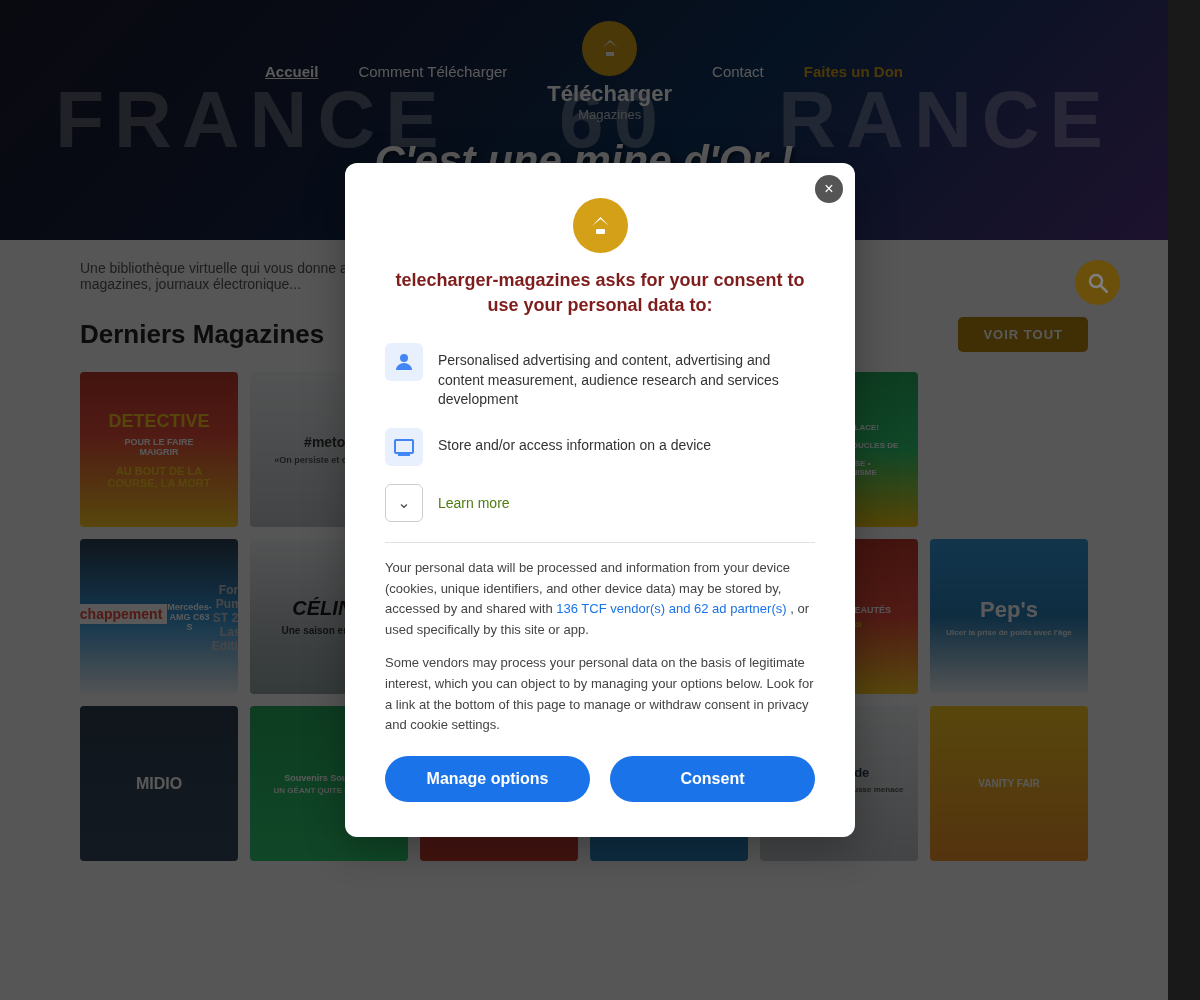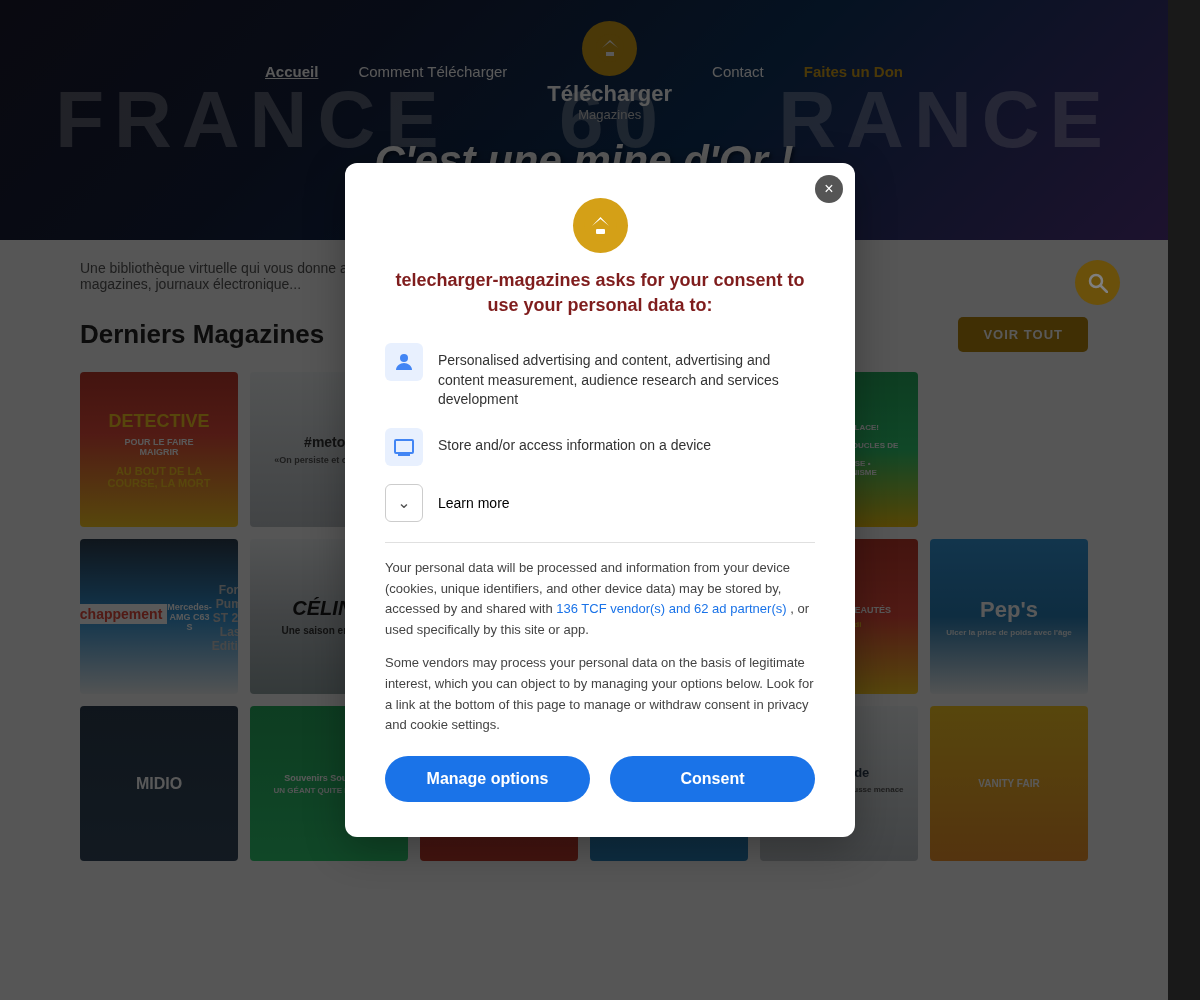--- a/index.html
+++ b/index.html
@@ -342,21 +342,21 @@
       align-items: center;
       justify-content: center;
       cursor: pointer;
       background: white;
       font-size: 16px;
       color: #555;
     }
 
     .learn-more-text {
       font-size: 14px;
-      color: #000000;
+      color: #4d7c0f;
     }
 
     .divider {
       border: none;
       border-top: 1px solid #e0e0e0;
       margin: 15px 0;
     }
 
     .modal-body-text {
       font-size: 13px;

